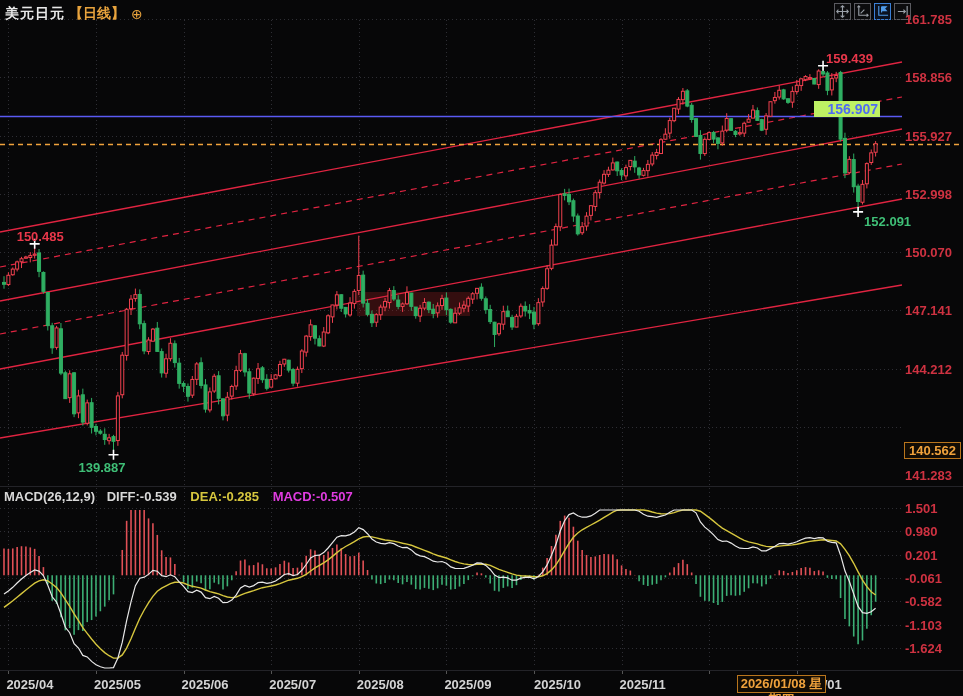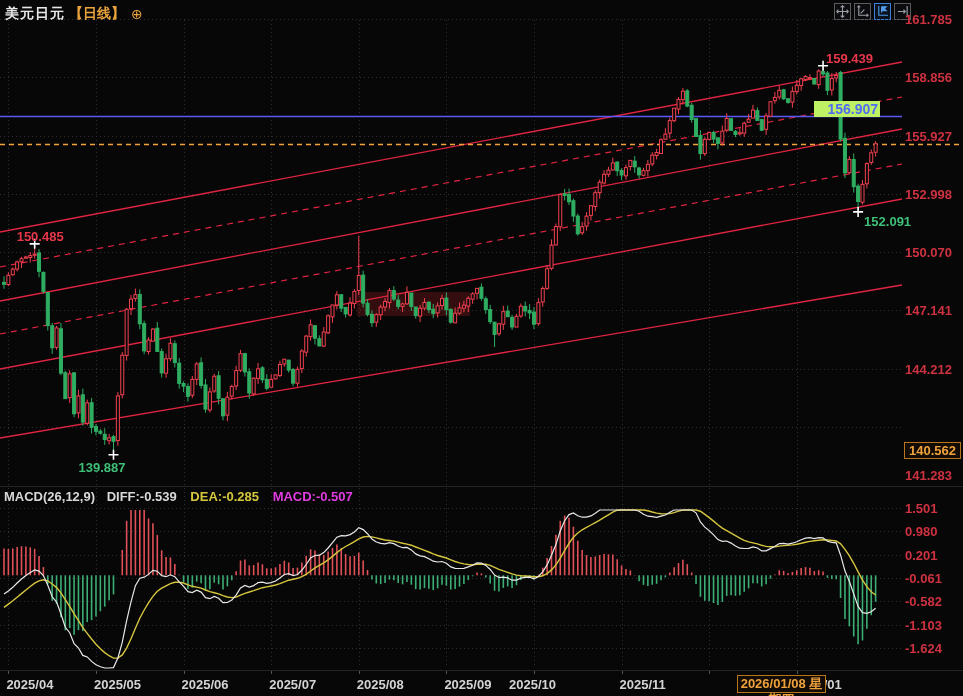--- a/index.html
+++ b/index.html
@@ -751,21 +751,21 @@
       <div class="marker" style="left: 16.66px; top: 228.87px; color: rgb(232, 55, 74);">150.485</div>
       <div class="marker" style="left: 78.5px; top: 459.77px; color: rgb(63, 191, 119);">139.887</div>
       <div class="marker" style="left: 826.06px; top: 50.6854px; color: rgb(232, 55, 74);">159.439</div>
       <div class="marker" style="left: 864.1px; top: 213.911px; color: rgb(63, 191, 119);">152.091</div>
       <div class="mlab monthlab" style="left: 6.38px; top: 677px; color: rgb(212, 212, 212);">2025/04</div>
       <div class="mlab monthlab" style="left: 93.98px; top: 677px; color: rgb(212, 212, 212);">2025/05</div>
       <div class="mlab monthlab" style="left: 181.58px; top: 677px; color: rgb(212, 212, 212);">2025/06</div>
       <div class="mlab monthlab" style="left: 269.18px; top: 677px; color: rgb(212, 212, 212);">2025/07</div>
       <div class="mlab monthlab" style="left: 356.78px; top: 677px; color: rgb(212, 212, 212);">2025/08</div>
       <div class="mlab monthlab" style="left: 444.38px; top: 677px; color: rgb(212, 212, 212);">2025/09</div>
-      <div class="mlab monthlab" style="left: 509px; top: 677px; color: rgb(212, 212, 212);">2025/10</div>
+      <div class="mlab monthlab" style="left: 534px; top: 677px; color: rgb(212, 212, 212);">2025/10</div>
       <div class="mlab monthlab" style="left: 619.58px; top: 677px; color: rgb(212, 212, 212); text-align: center;">2025/11</div>
       <div class="mlab monthlab" style="left: 794.78px; top: 677px; color: rgb(212, 212, 212);">2026/01</div>
     </div>
 
   <div class="bluelab">156.907</div>
   <div class="obox" id="lowbox">140.562</div>
   <div class="obox" id="datebox">2026/01/08 星期四</div>
 
   <div id="macdhdr">
     <span class="t">MACD(26,12,9)</span>

